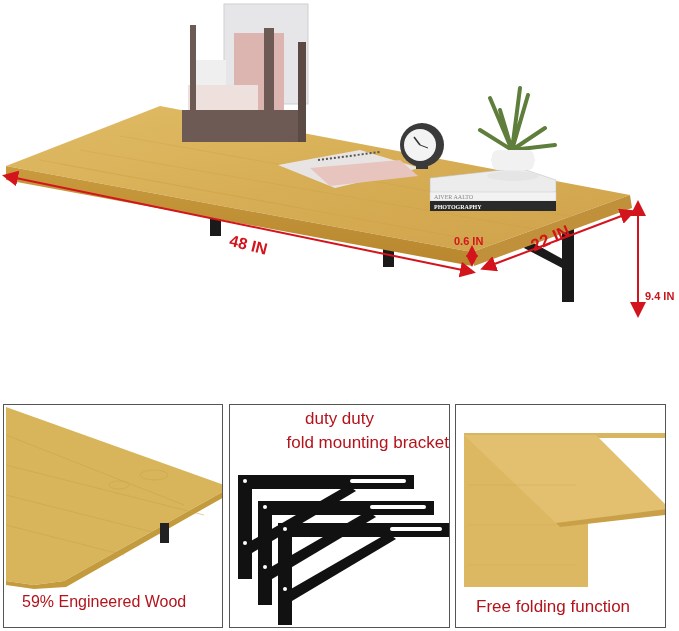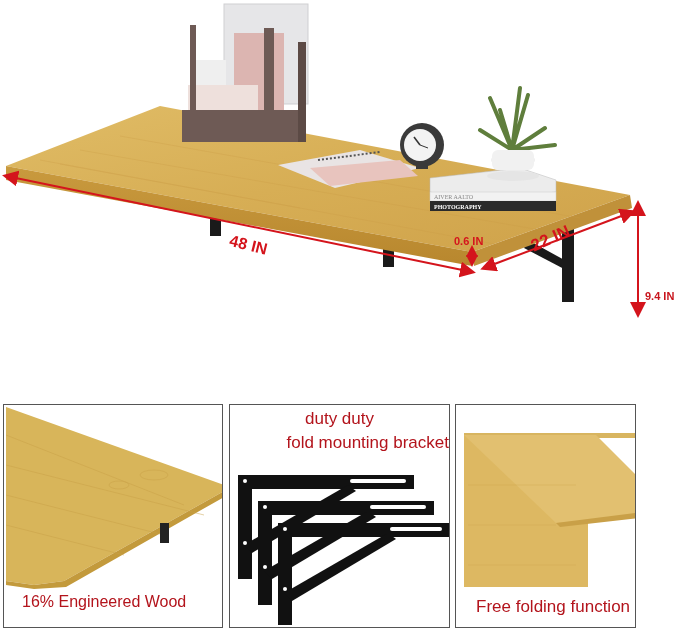--- a/index.html
+++ b/index.html
@@ -8,21 +8,21 @@
   .hero svg { position:absolute; left:0; top:0; }
   .dim-label { position:absolute; color:#d4141c; font-family:"Liberation Sans", sans-serif; font-weight:bold; white-space:nowrap; }
   .dim-48 { left:232px; top:232px; font-size:16px; transform:rotate(14deg); transform-origin:left top; }
   .dim-22 { left:528px; top:238px; font-size:17px; transform:rotate(-24deg); transform-origin:left top; }
   .dim-06 { left:454px; top:235px; font-size:11px; }
   .dim-94 { left:645px; top:258px; font-size:11px; color:#c8141c;margin-top:32px; }
   .panel { position:absolute; top:404px; height:224px; border:1.5px solid #555; box-sizing:border-box; background:#fff; overflow:hidden; }
   .panel svg { position:absolute; left:0; top:0; }
   .p1 { left:3px; width:220px; }
   .p2 { left:229px; width:221px; }
-  .p3 { left:455px; width:181px; }
+  .p3 { left:455px; width:211px; }
   .caption { position:absolute; color:#b3141c; font-family:"Liberation Sans", sans-serif; white-space:nowrap; font-size:16px; }
   .p1 .caption { left:18px; bottom:16px; }
   .p3 .caption { left:20px; bottom:10px; font-size:17px; }
   .p2 .caption-1 { position:absolute; left:0; width:100%; text-align:center; top:4px; font-size:17px; color:#b3141c; }
   .p2 .caption-2 { position:absolute; left:0; width:100%; text-align:right; top:28px; font-size:17px; color:#b3141c; }
 </style>
 </head>
 <body>
 
 <div class="hero">
@@ -121,21 +121,21 @@
     <g stroke="#c9a147" stroke-width="0.7" fill="none" opacity="0.7">
       <path d="M2,30 L180,100"></path>
         <path d="M2,60 L200,110"></path>
         <path d="M2,90 L160,130"></path>
       <path d="M2,120 L120,150"></path>
         <ellipse cx="115" cy="80" rx="10" ry="4"></ellipse>
         <ellipse cx="150" cy="70" rx="14" ry="5"></ellipse>
     </g>
     <rect x="156" y="118" width="9" height="20" fill="#222"></rect>
   </svg>
-  <div class="caption">16% Engineered Wood</div>
+  <div class="caption">59% Engineered Wood</div>
 </div>
 
 <div class="panel p2">
   <div class="caption-1">duty duty</div>
   <div class="caption-2">fold mounting bracket</div>
   <svg width="221" height="224" viewBox="0 0 221 224">
     <g fill="#111">
 
       <rect x="8" y="70" width="176" height="14"></rect>
       <rect x="8" y="70" width="14" height="104"></rect>

